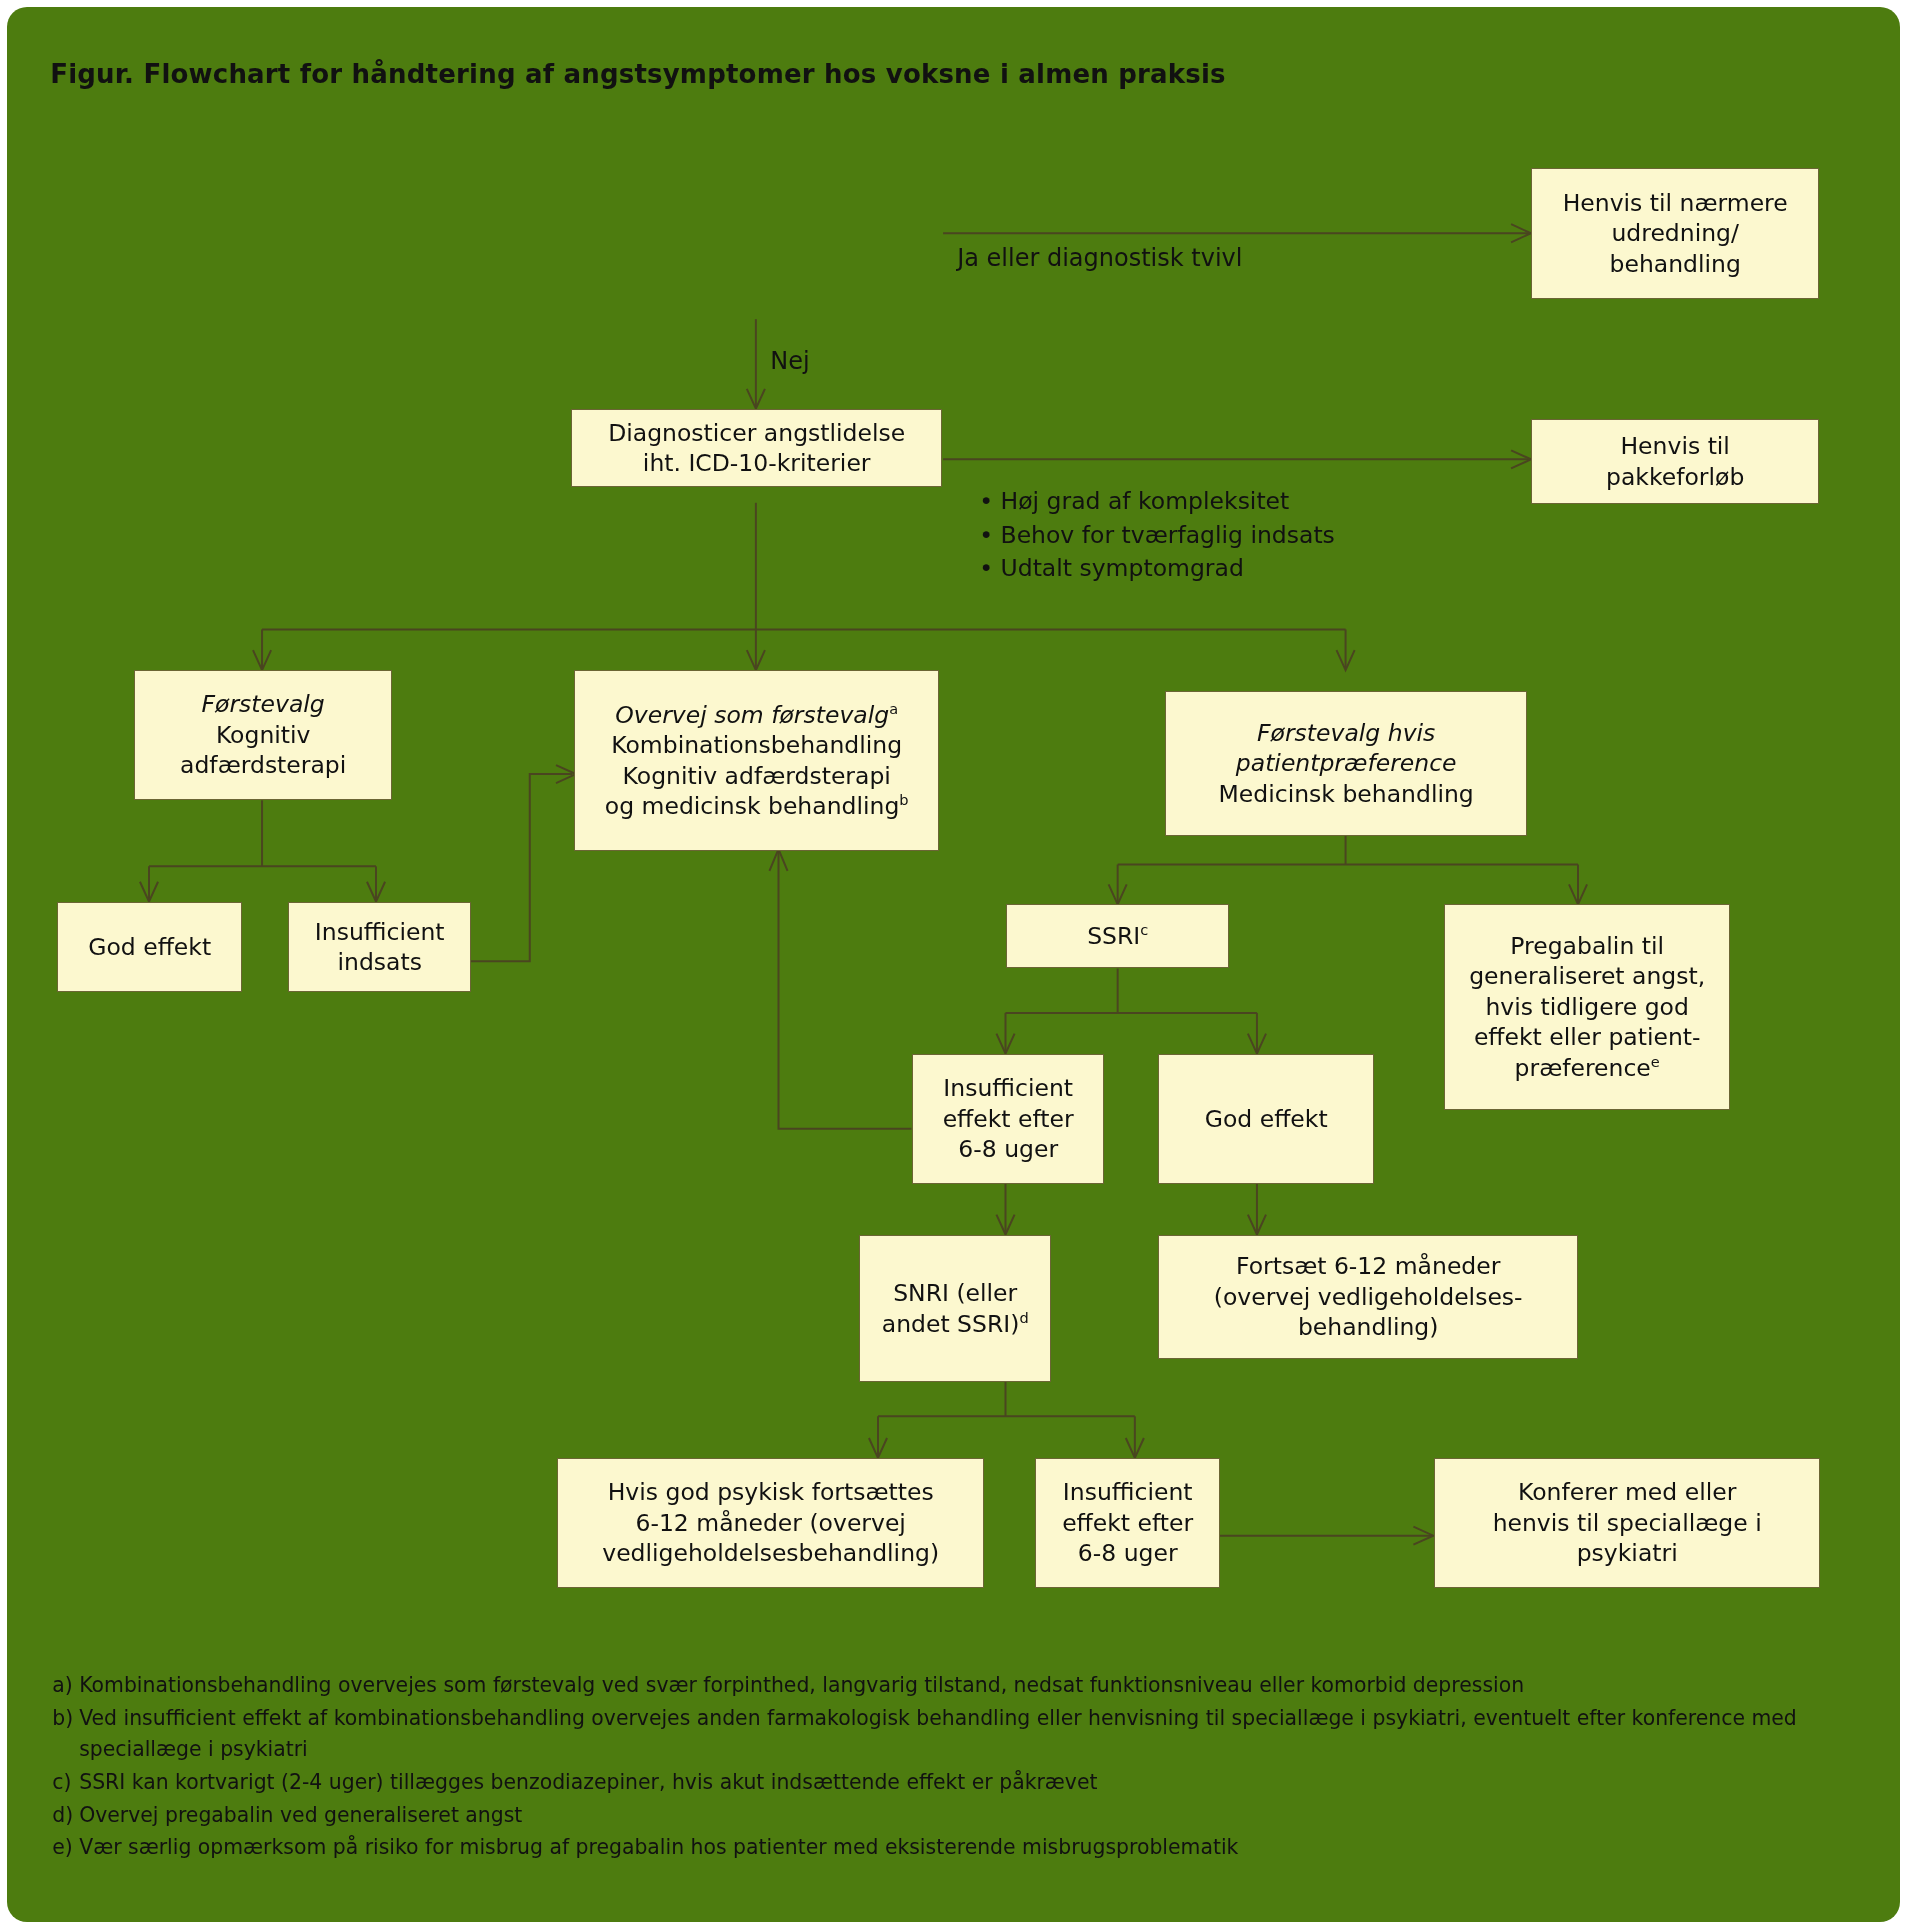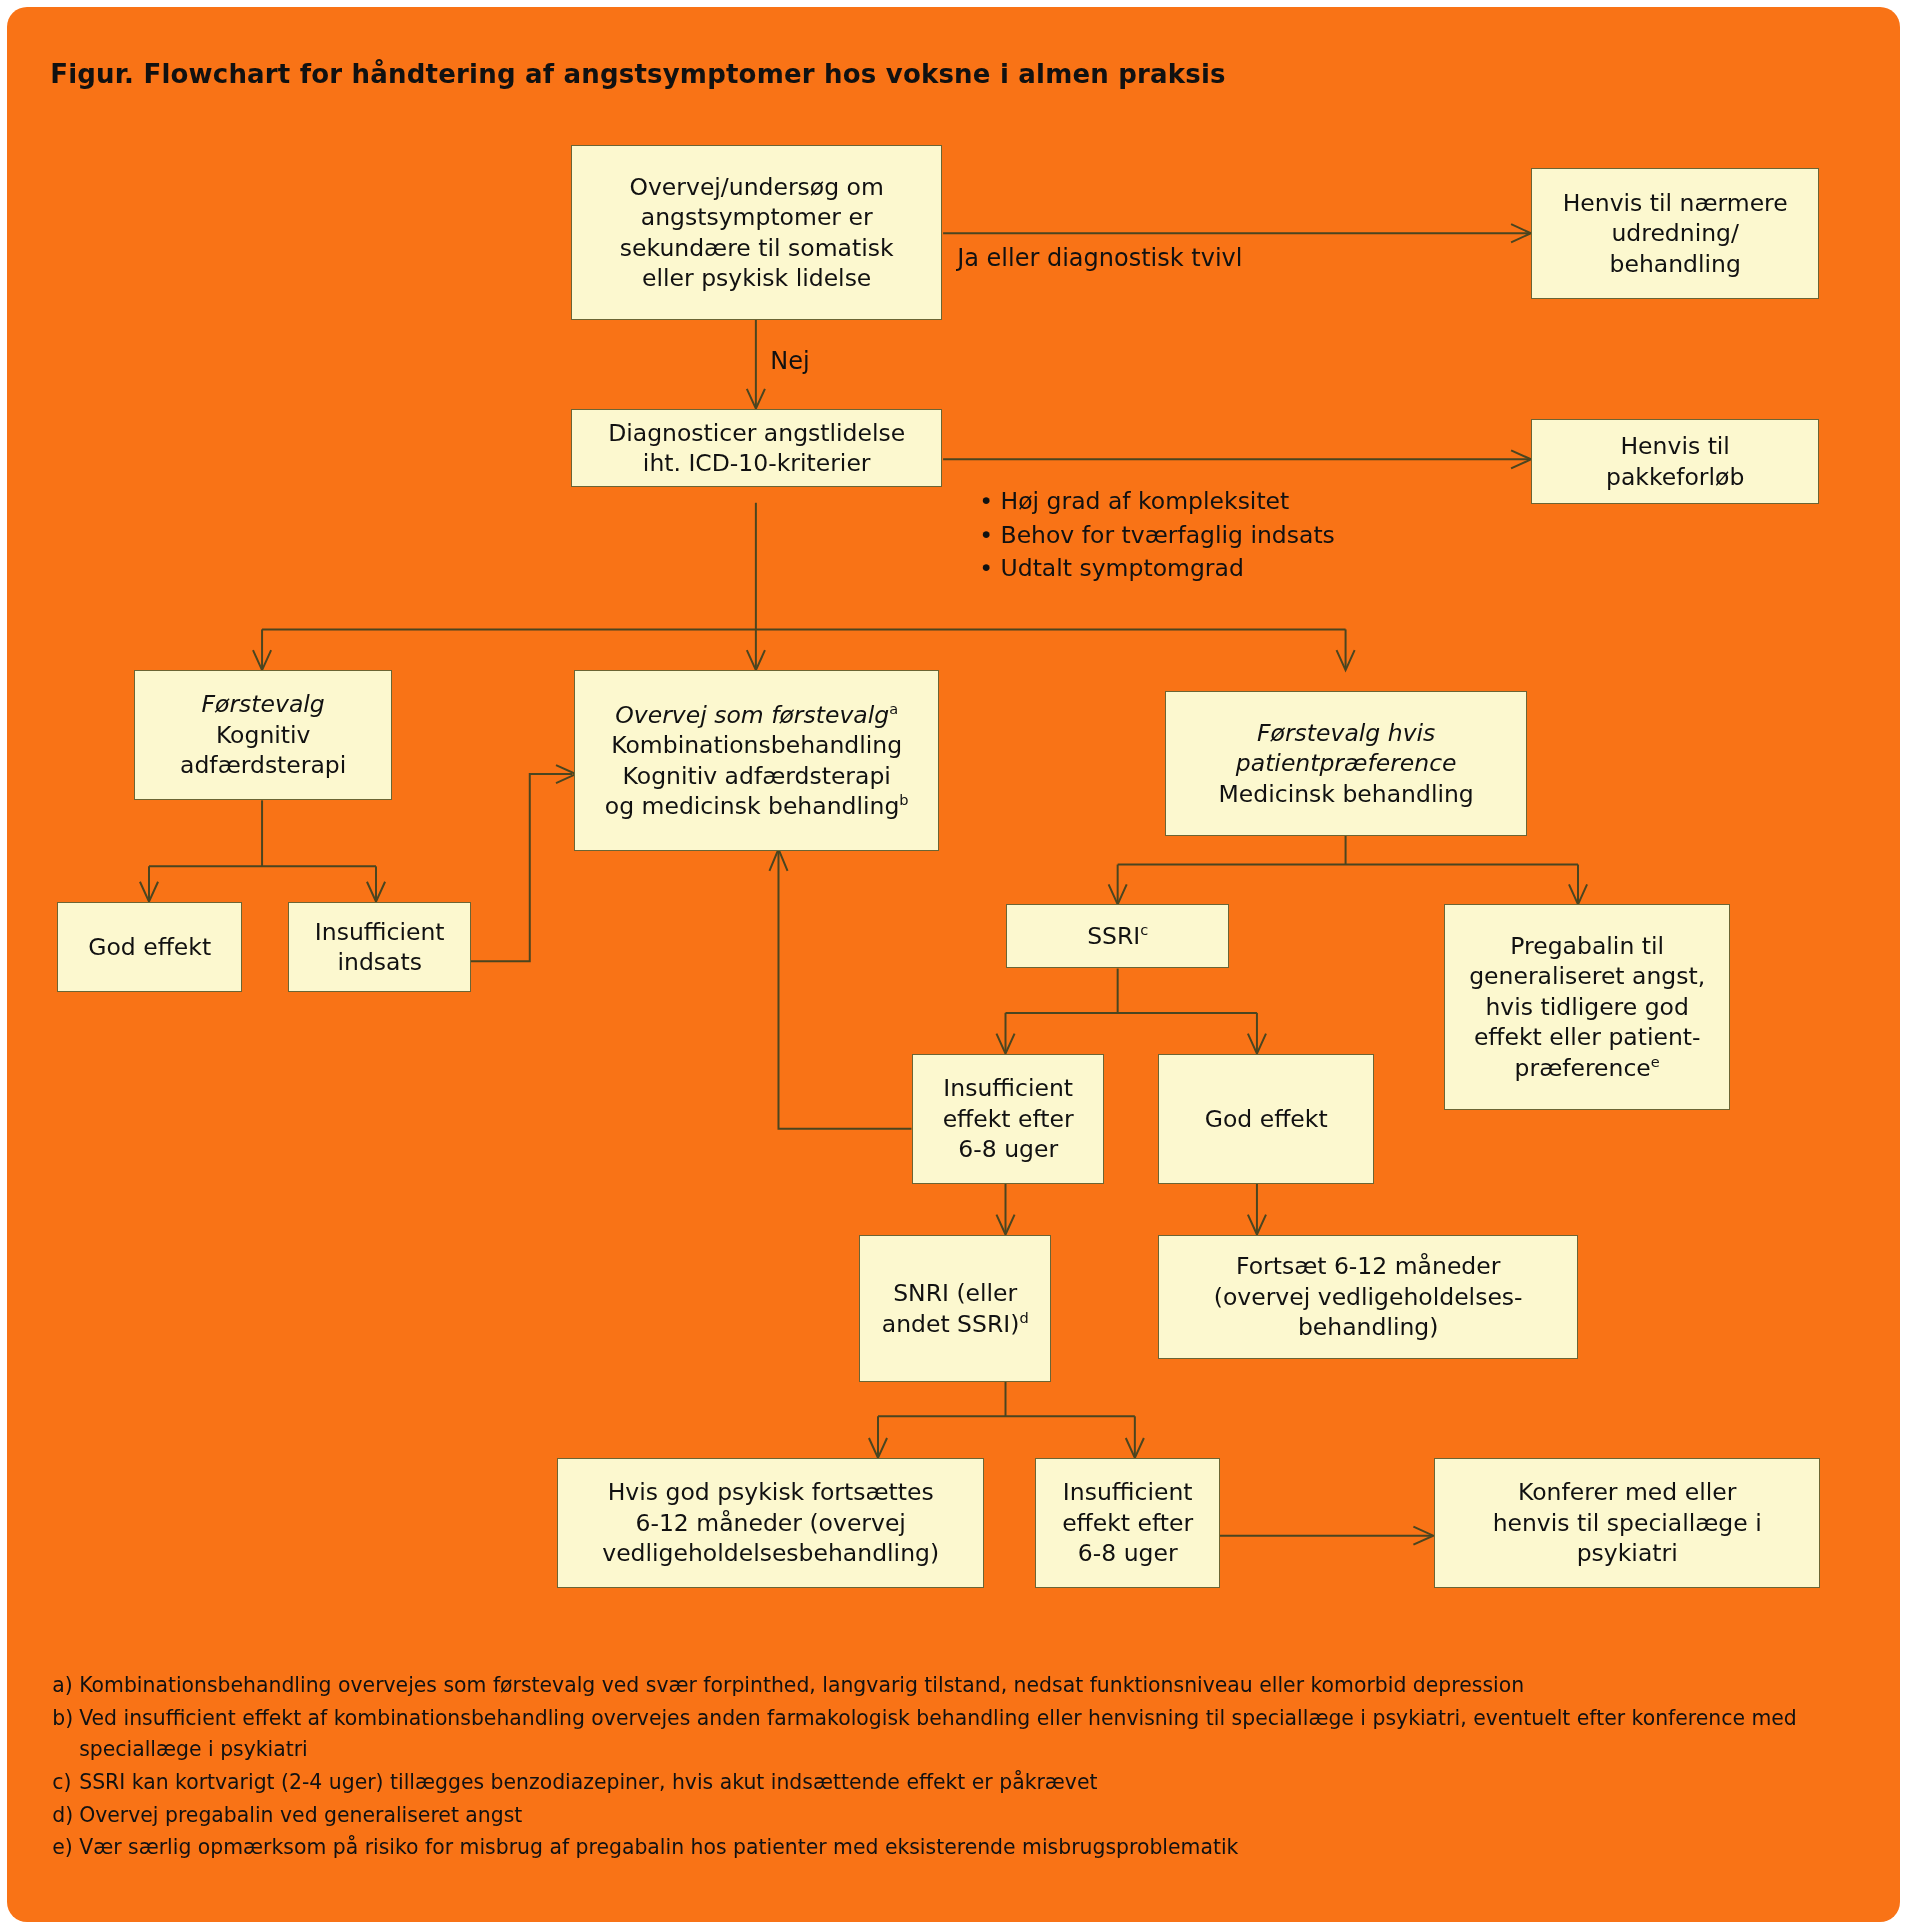--- a/index.html
+++ b/index.html
@@ -1,19 +1,19 @@
 <!DOCTYPE html>
 <html style="font-size:14.5px"><head>
 <meta charset="utf-8">
 <style>
   html,body{margin:0;padding:0;background:#ffffff;}
   body{font-family:"DejaVu Sans","Liberation Sans",sans-serif;}
   #page{position:relative;width:1908px;height:1930px;background:#ffffff;overflow:hidden;}
   #canvas{position:absolute;left:7.2px;top:7.2px;width:1893px;height:1915px;
-          background:#f97316;border-radius:20px;overflow:hidden;}
+          background:#4d7c0f;border-radius:20px;overflow:hidden;}
   #title{position:absolute;left:43px;top:52px;font-size:26px;font-weight:bold;color:#111;letter-spacing:0.2px;}
   .box{position:absolute;background:#FCF8CF;border:1.8px solid #6b6535;
        box-sizing:border-box;display:flex;align-items:center;justify-content:center;
        text-align:center;color:#111;font-size:23.5px;line-height:1.30;padding:5.4px 7.2px;}
   .box .inner{width:100%;}
   .it{font-style:italic;}
   sup{font-size:0.62em;vertical-align:super;line-height:0;}
   .lbl{position:absolute;font-size:24px;color:#111;white-space:nowrap;}
   .bullets{position:absolute;font-size:23.5px;color:#111;line-height:1.42;}
   .bullets div{white-space:nowrap;}
@@ -93,28 +93,20 @@
       <line x1="963" y1="1558" x2="1247" y2="1558"></line>
       <line x1="963" y1="1558" x2="963" y2="1602"></line>
       <polyline points="953,1582 963,1604 973,1582"></polyline>
       <line x1="1247" y1="1558" x2="1247" y2="1602"></line>
       <polyline points="1237,1582 1247,1604 1257,1582"></polyline>
 
       <line x1="1340" y1="1690" x2="1575" y2="1690"></line>
       <polyline points="1555,1680 1577,1690 1555,1700"></polyline>
     </svg>
 
-    <div class="box" style="left:564px;top:138px;width:371px;height:175px;">
-      <div class="inner">
-        <div>Overvej/undersøg om</div>
-        <div>angstsymptomer er</div>
-        <div>sekundære til somatisk</div>
-        <div>eller psykisk lidelse</div>
-      </div>
-    </div>
 
     <div class="box" style="left:1524px;top:161px;width:288px;height:131px;">
       <div class="inner">
         <div>Henvis til nærmere</div>
         <div>udredning/</div>
         <div>behandling</div>
       </div>
     </div>
 
     <div class="lbl" style="left:950px;top:237px;">Ja eller diagnostisk tvivl</div>

